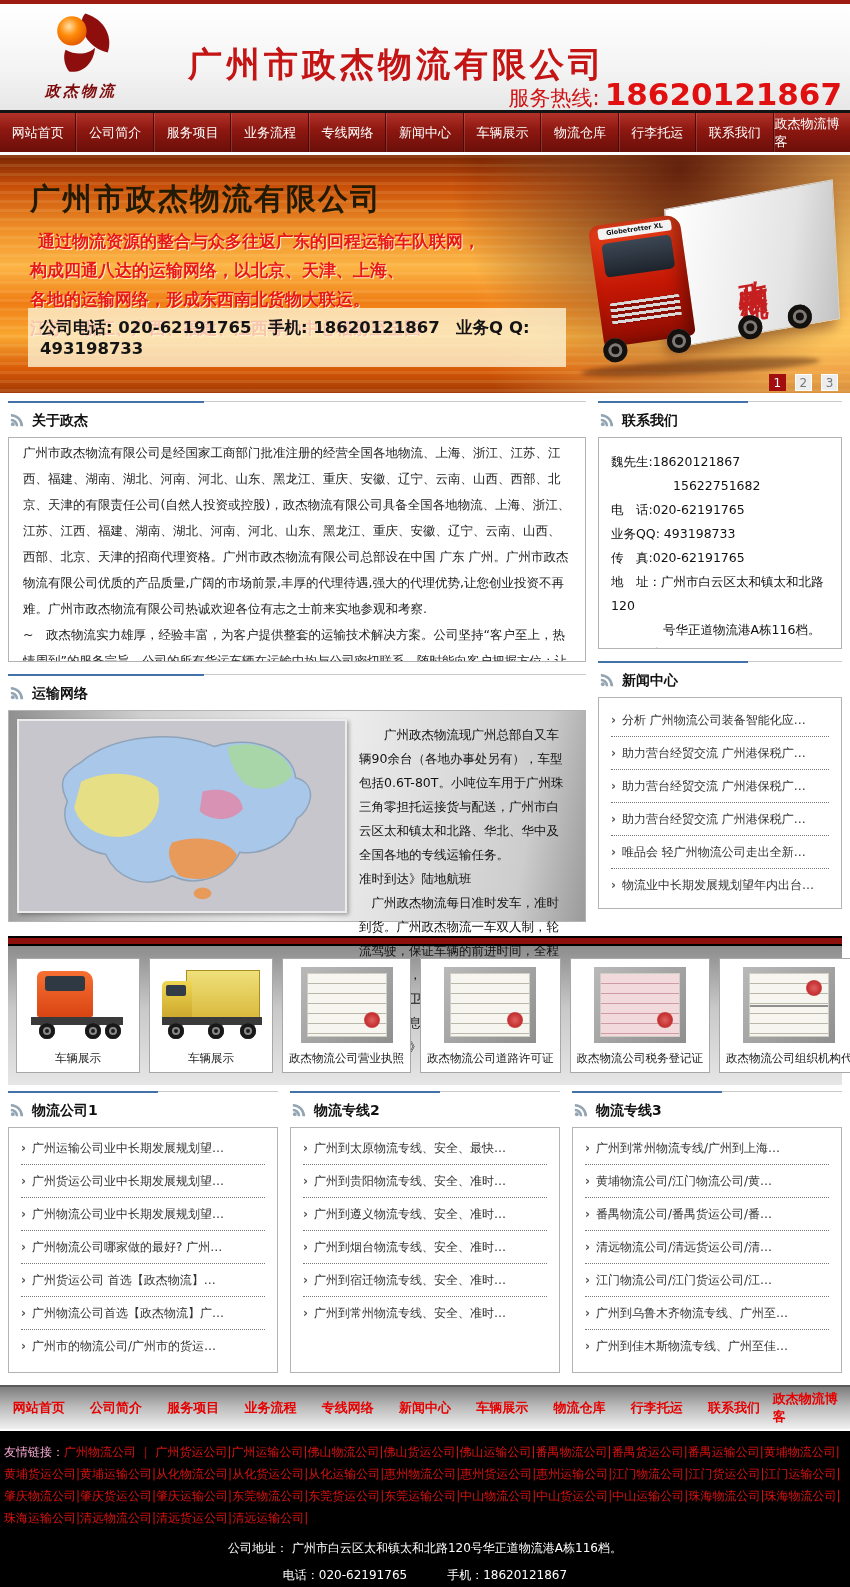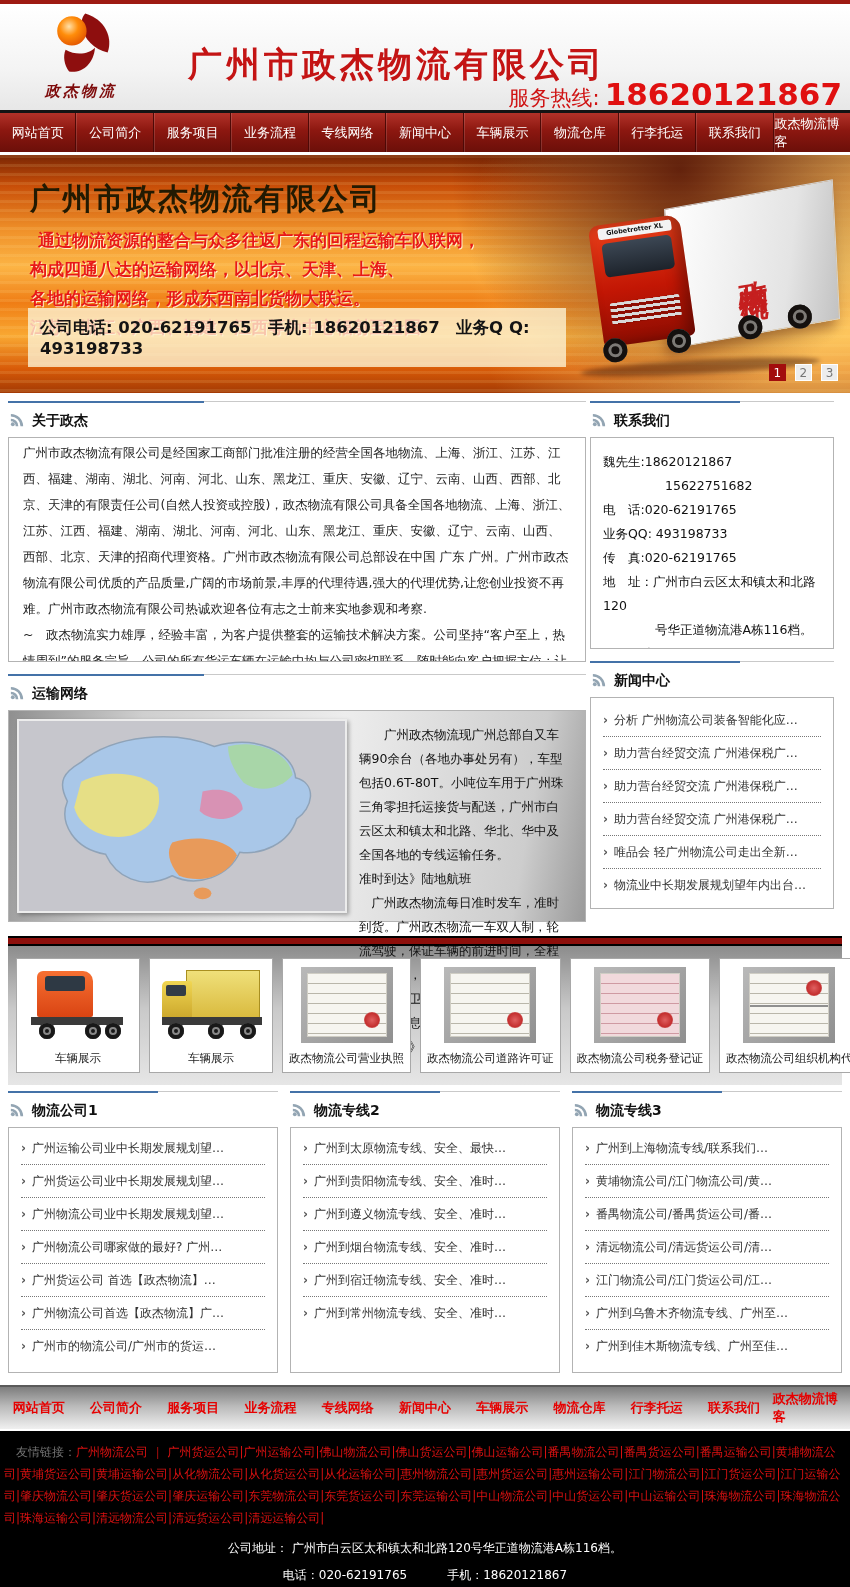--- a/index.html
+++ b/index.html
@@ -28,24 +28,24 @@
   
   .banner { position:relative; height:238px; margin-top:3px; overflow:hidden;
     background:
       radial-gradient(circle at 80% 6%, rgba(80,16,4,0.85) 0%, rgba(80,16,4,0) 32%),
       radial-gradient(circle at 96% 42%, rgba(255,210,110,0.95) 0%, rgba(255,150,40,0) 42%),
       repeating-linear-gradient(180deg, rgba(255,230,160,0.12) 0 3px, rgba(0,0,0,0) 3px 9px),
       linear-gradient(180deg,#7a2604 0%,#c84e08 13%,#f0922a 32%,#fcb445 47%,#ef7d15 62%,#f9a832 76%,#d85a08 90%,#a33a04 100%);
   }
   .banner-title { position:absolute; left:30px; top:24px; font-size:30px; font-weight:bold; color:#221a02; letter-spacing:2px; }
   .banner-lines { position:absolute; left:30px; top:72px; font-size:17px; font-weight:bold; color:#e81818; line-height:29px;
-                  text-shadow:1px 1px 0 rgba(255,250,220,0.85);font-family:Liberation Mono, monospace; }
+                  text-shadow:1px 1px 0 rgba(255,250,220,0.85); }
   .banner-info { position:absolute; left:28px; bottom:26px; width:538px; padding:9px 12px;
                  background:rgba(252,244,214,0.78); font-size:16.5px; font-weight:bold; color:#141414; }
-  .pager { position:absolute; right:12px; bottom:12px; }
+  .pager { position:absolute; right:12px; bottom:2px; }
   .page { display:inline-block; width:17px; height:17px; line-height:17px; text-align:center; font-size:12px;
           margin-left:4px; background:#ededed; color:#777; border:1px solid #fff; cursor:pointer; }
   .page.active { background:#a20d0d; color:#fff; border-color:#a20d0d; }
 
   
   .truck { position:absolute; right:4px; top:36px; width:300px; height:185px; transform:rotate(-3deg); }
   .trailer { position:absolute; right:8px; top:6px; width:170px; height:140px;
              background:linear-gradient(100deg,#ffffff,#e4e4e4 70%,#c2c2c2); border:1px solid #d3d3d3;
              transform:skewY(-7deg); box-shadow:-5px 7px 12px rgba(60,10,0,0.35); }
   .truck-text { position:absolute; left:50%; top:50%; transform:translate(-50%,-50%);
@@ -55,21 +55,21 @@
          border-radius:10px 14px 6px 6px; transform:rotate(-5deg); box-shadow:inset -8px 0 14px rgba(0,0,0,0.3); }
   .cab-band { margin:4px auto 0; width:74px; height:11px; background:#f3f3f3; border-radius:3px;
               font-size:6.5px; font-weight:bold; color:#111; text-align:center; line-height:11px; overflow:hidden; }
   .windshield { margin:4px auto 0; width:70px; height:34px; background:linear-gradient(180deg,#3c4754,#1d232b); border-radius:5px; }
   .grill { margin:26px auto 0; width:70px; height:22px;
            background:repeating-linear-gradient(180deg,#d9d9d9 0 3px,#8e0d02 3px 6px); border-radius:2px; }
   .wheel { position:absolute; width:24px; height:24px; background:#14100e; border-radius:50%; box-shadow:inset 0 0 0 5px #14100e, inset 0 0 0 8px #7d7a76; }
   .truck-shadow { position:absolute; left:30px; bottom:2px; width:240px; height:14px; background:rgba(40,5,0,0.4); border-radius:50%; filter:blur(2px); }
 
   
-  .main { display:flex; gap:4px; margin:8px 8px 0 8px; }
+  .main { display:flex; gap:12px; margin:8px 8px 0 8px; }
   .col-left { width:578px; }
   .col-right { width:244px; }
   .section-head { position:relative; border-top:1px solid #c9c9c9; padding:10px 0 7px 24px;
                   font-size:14px; font-weight:bold; color:#111; }
   .section-head::after { content:""; position:absolute; top:-1px; left:0; width:196px; height:2px; background:#4472a8; }
   .col-right .section-head::after, .tri-col .section-head::after { width:150px; }
   .rss { position:absolute; left:2px; top:11px; width:14px; height:14px; }
   .box { border:1px solid #b3b3b3; background:#fff; }
 
   .about-box { height:225px; overflow:hidden; padding:2px 14px; font-size:12.5px; color:#222; line-height:26px; }
@@ -125,21 +125,21 @@
 
   
   .bottom-nav { display:flex; height:44px; margin-top:12px; border-top:2px solid #5a5a5a;
                 background:linear-gradient(180deg,#7d7d7d 0%,#b9b9b9 45%,#f0f0f0 100%); }
   .bottom-nav .bnav-item { flex:1; display:flex; align-items:center; justify-content:center;
                            color:#e60000; font-size:13px; font-weight:bold; cursor:pointer; }
 
   
   .footer { margin-top:2px; background:#000; padding:10px 4px 12px 4px; border-bottom:4px solid #7c0a0a; }
   .footer-links { color:#d11; font-size:12px; line-height:22px; word-break:break-all; }
-  .footer-links .flabel { color:#737373;margin-left:12px; }
+  .footer-links .flabel { color:#f9a8d4; }
   .footer-center { text-align:center; color:#fff; font-size:12px; line-height:27px; margin-top:6px; }
   .footer-center .sep { display:inline-block; width:40px; }
 </style>
 </head>
 <body>
 
 <div class="topbar"></div>
 
 <div class="header">
   <div class="logo">
@@ -410,21 +410,21 @@
   <div class="tri-col">
     <div class="section-head">
       <svg class="rss" viewBox="0 0 16 16">
         <circle cx="3.2" cy="12.8" r="2.2" fill="#93a5b3"></circle>
         <path d="M1 6.5 A8.5 8.5 0 0 1 9.5 15 h-3 A5.5 5.5 0 0 0 1 9.5 Z" fill="#93a5b3"></path>
         <path d="M1 1 A14 14 0 0 1 15 15 h-3 A11 11 0 0 0 1 4 Z" fill="#93a5b3"></path>
       </svg>
       <span>物流专线3</span>
     </div>
     <div class="box tri-box">
-      <div class="list-item"><span class="arrow">›</span><span>广州到上海物流专线/联系我们…</span></div>
+      <div class="list-item"><span class="arrow">›</span><span>广州到常州物流专线/广州到上海…</span></div>
       <div class="list-item"><span class="arrow">›</span><span>黄埔物流公司/江门物流公司/黄…</span></div>
       <div class="list-item"><span class="arrow">›</span><span>番禺物流公司/番禺货运公司/番…</span></div>
       <div class="list-item"><span class="arrow">›</span><span>清远物流公司/清远货运公司/清…</span></div>
       <div class="list-item"><span class="arrow">›</span><span>江门物流公司/江门货运公司/江…</span></div>
       <div class="list-item"><span class="arrow">›</span><span>广州到乌鲁木齐物流专线、广州至…</span></div>
       <div class="list-item"><span class="arrow">›</span><span>广州到佳木斯物流专线、广州至佳…</span></div>
     </div>
   </div>
 </div>
 

